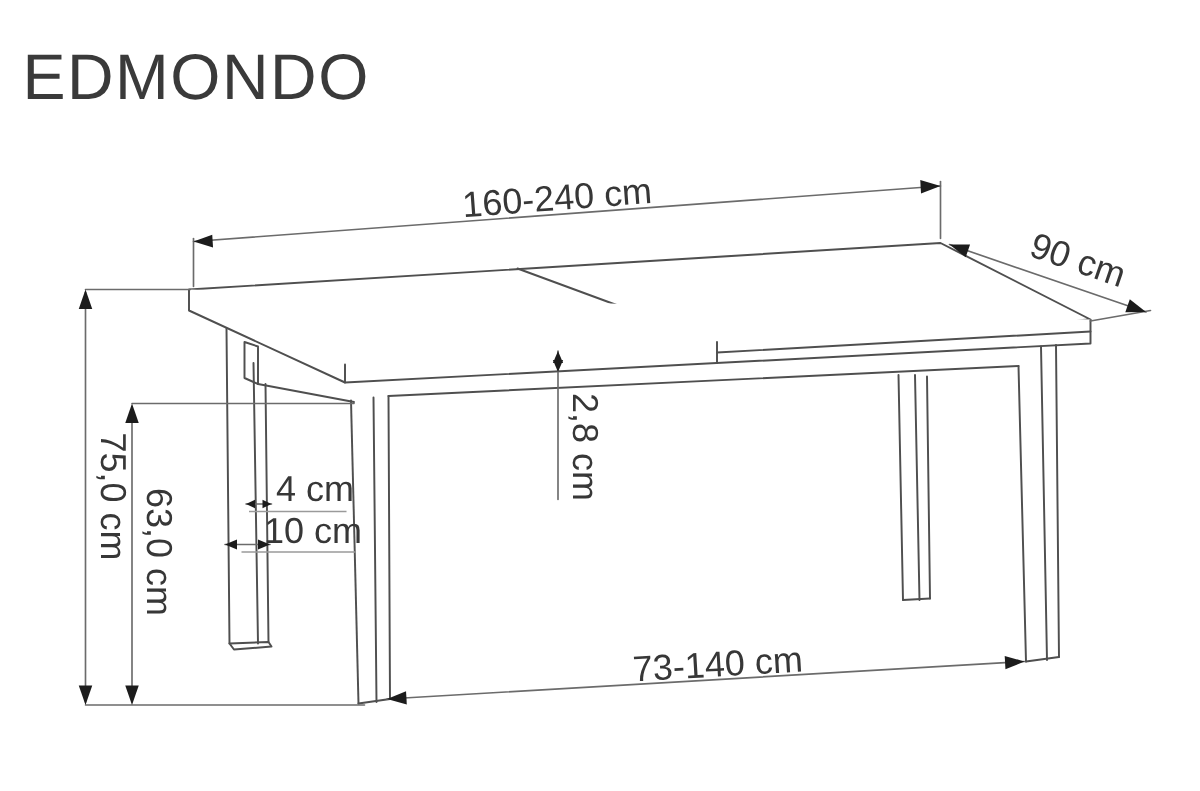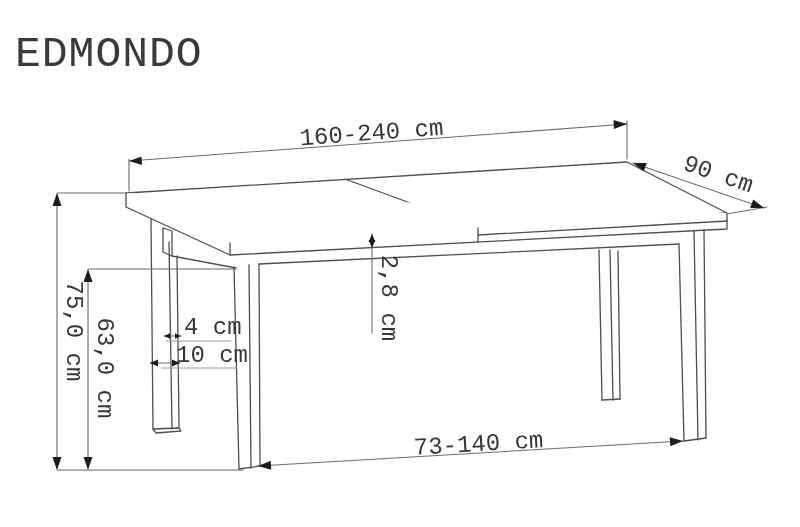--- a/index.html
+++ b/index.html
@@ -1,21 +1,21 @@
 <!DOCTYPE html>
 <html><head>
 <meta charset="utf-8">
 <style>
   html,body{margin:0;padding:0;background:#fff;}
   .canvas{
     position:relative;
     width:800px;height:527px;
     background:#ffffff;
     overflow:hidden;
-    font-family:Liberation Mono, monospace;
+    font-family:Liberation Sans, sans-serif;
   }
   svg{display:block;}
   text{fill:#373737;}
   .title-text{font-size:43px;letter-spacing:1px;fill:#3a3a3a;}
   .dim-text{font-size:24px;fill:#373737;}
   .tbl{stroke:#4f4f4f;stroke-width:1.3;fill:none;stroke-linejoin:round;stroke-linecap:round;}
   .tblfill{stroke:#4f4f4f;stroke-width:1.3;fill:#ffffff;stroke-linejoin:round;}
   .dim{stroke:#6b6b6b;stroke-width:1.1;fill:none;stroke-linecap:round;}
   .leader{stroke:#9a9a9a;stroke-width:1;fill:none;}
   .arr{fill:#1c1c1c;stroke:none;}

